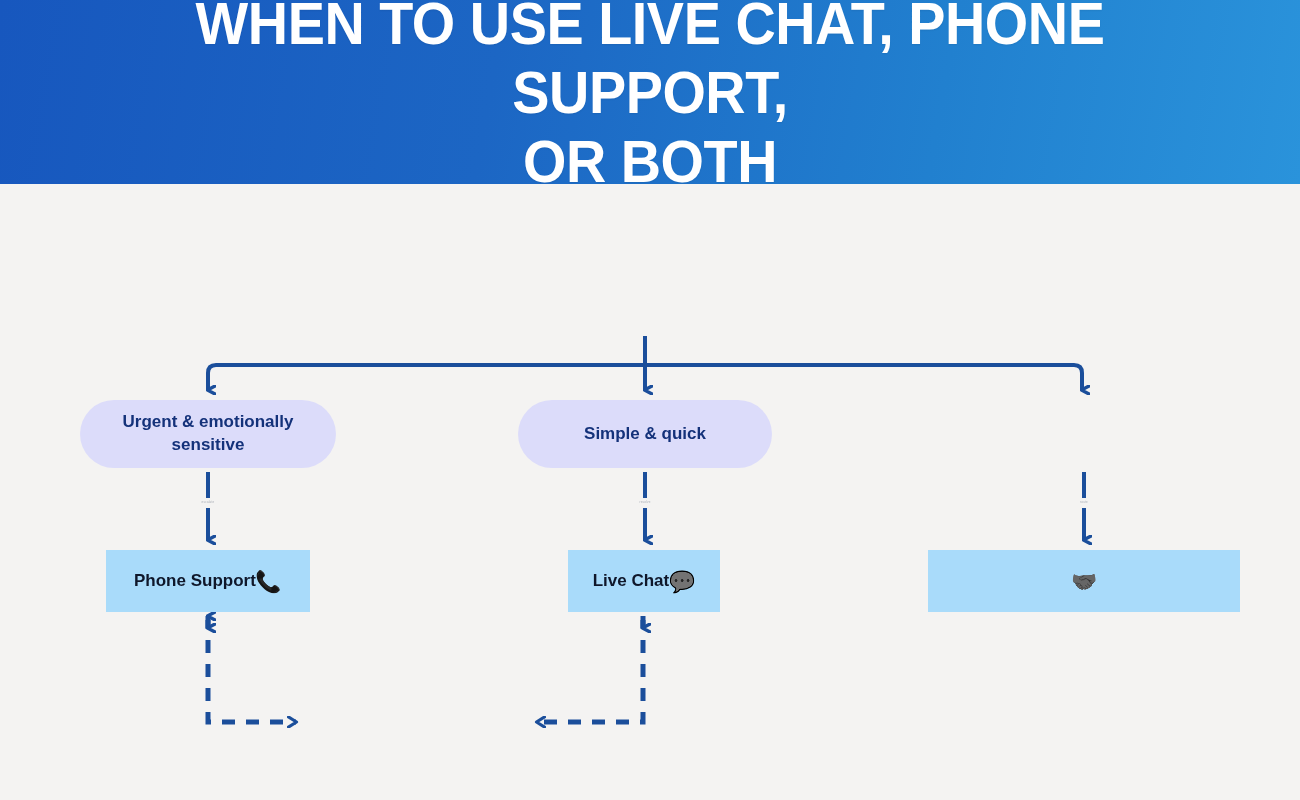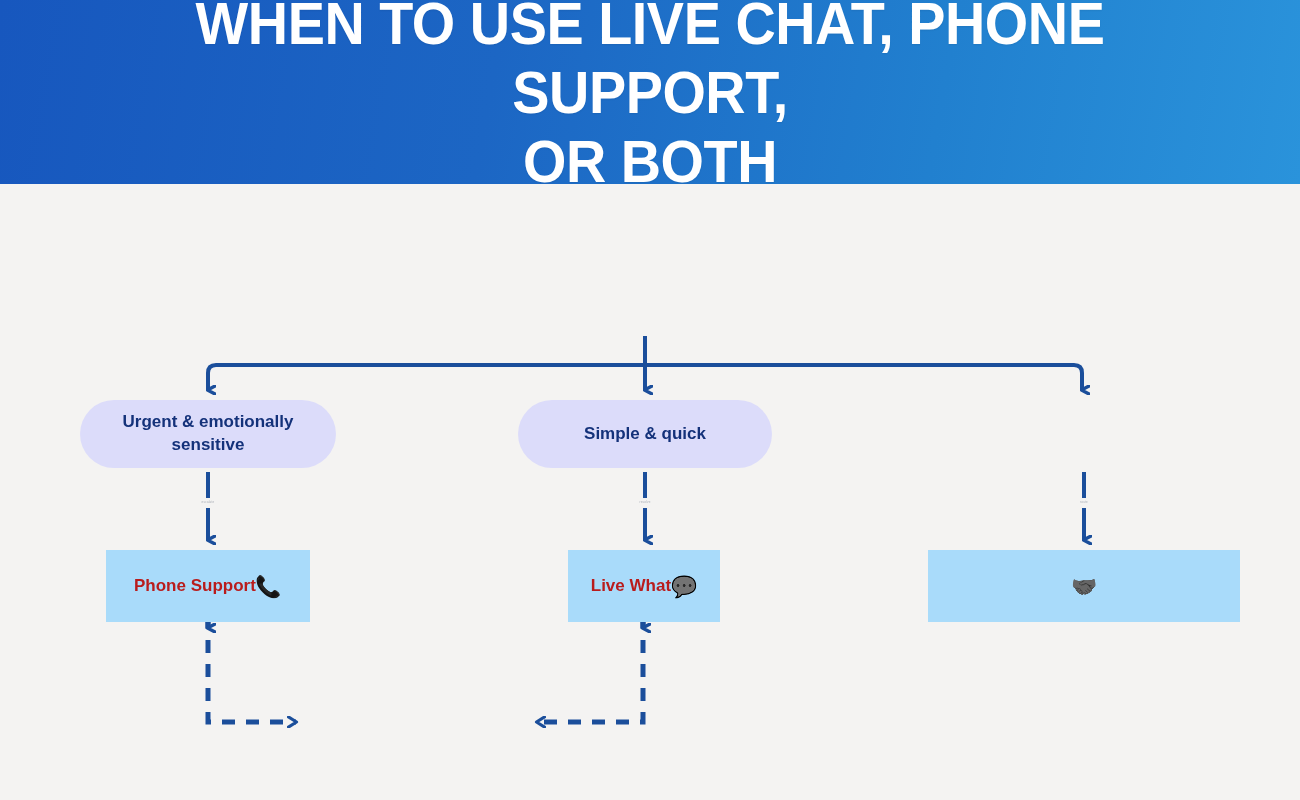--- a/index.html
+++ b/index.html
@@ -98,23 +98,23 @@
     font-weight: bold;
     font-size: 17px;
     line-height: 1.34;
     z-index: 3;
   }
   .branch-a { left: 80px;  top: 216px; width: 256px; }
   .branch-b { left: 518px; top: 216px; width: 254px; }
   .branch-c { left: 956px; top: 216px; width: 256px; }
 
   .node-action {
-    height: 72px;
+    height: 62px;
     background: #A9DBFA;
-    color: #b91c1c;
+    color: #0f172a;
     font-weight: bold;
     font-size: 17px;
     z-index: 3;
     gap: 0;
   }
   .action-a { left: 106px; top: 366px; width: 204px; }
   .action-b { left: 568px; top: 366px; width: 152px; }
   .action-c { left: 928px; top: 366px; width: 312px; }
 
   .action-icon {
@@ -195,21 +195,21 @@
       <span style="white-space: pre-line;">Simple &amp; quick</span>
     </div>
 
 
     <div class="node node-action action-a">
       <span>Phone Support</span>
       <span class="action-icon">📞</span>
     </div>
 
     <div class="node node-action action-b">
-      <span>Live What</span>
+      <span>Live Chat</span>
       <span class="action-icon">💬</span>
     </div>
 
     <div class="node node-action action-c">
       <span class="action-icon">🤝</span>
     </div>
 
   </div>
 </div>
 

